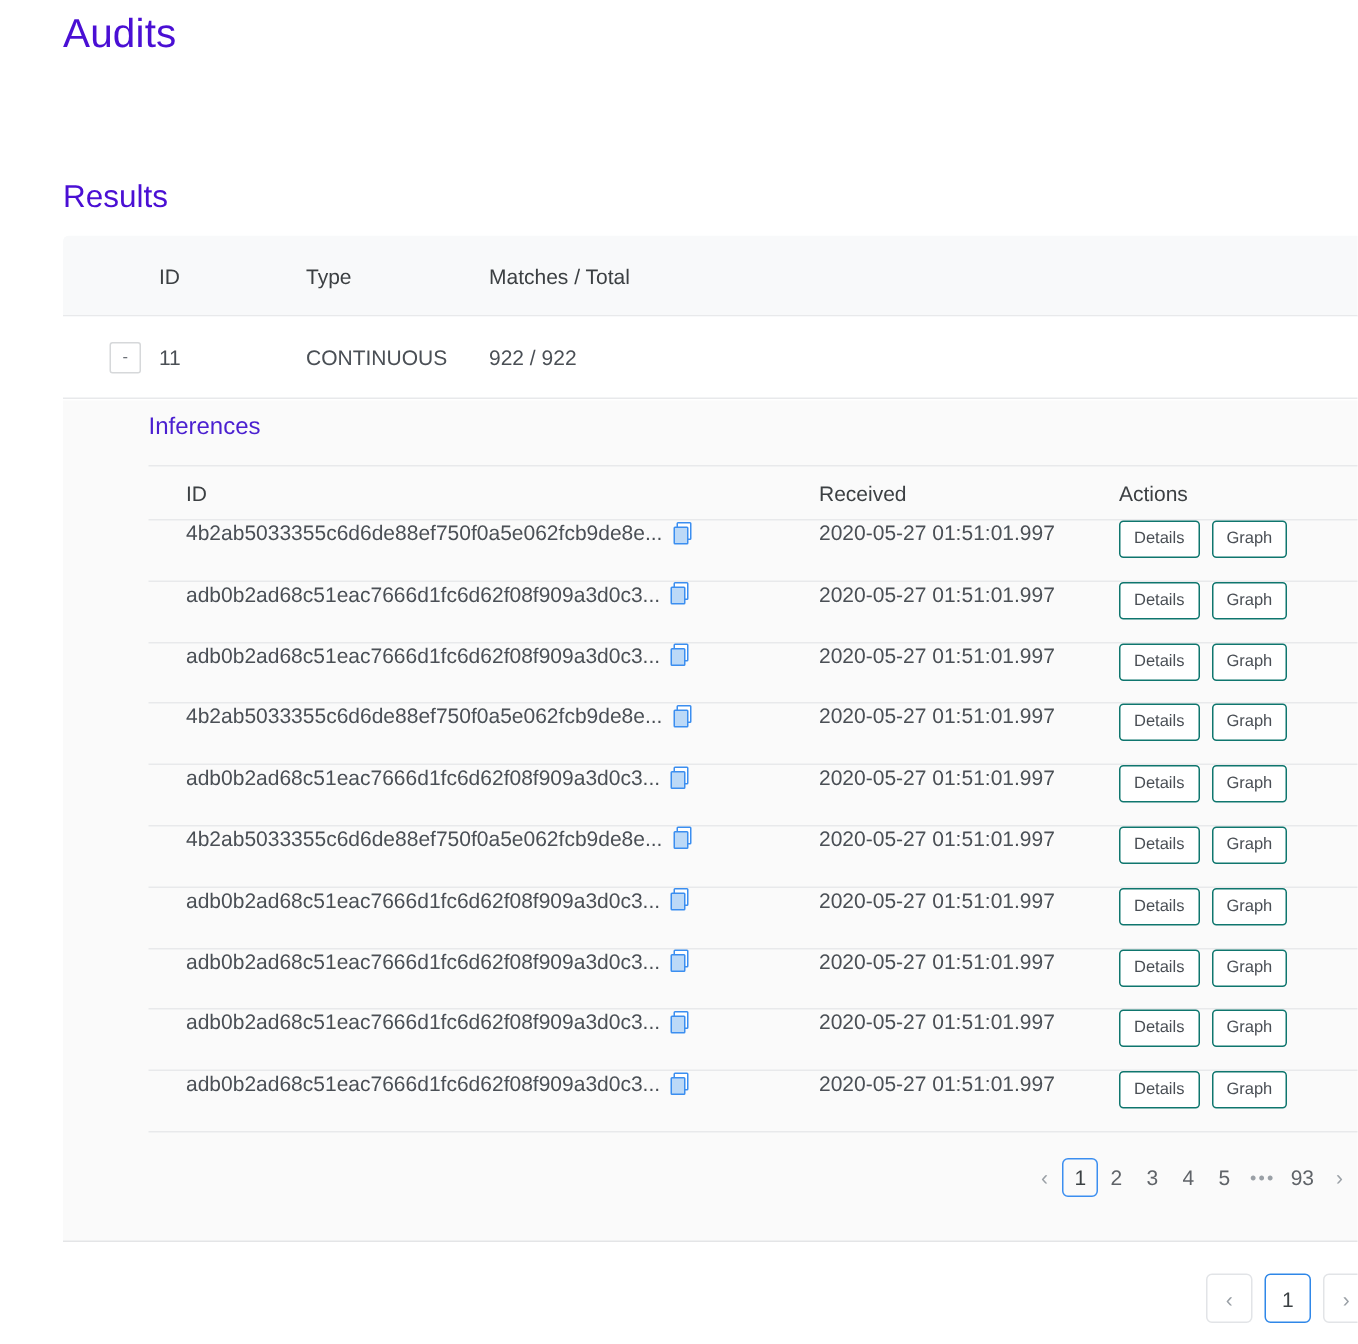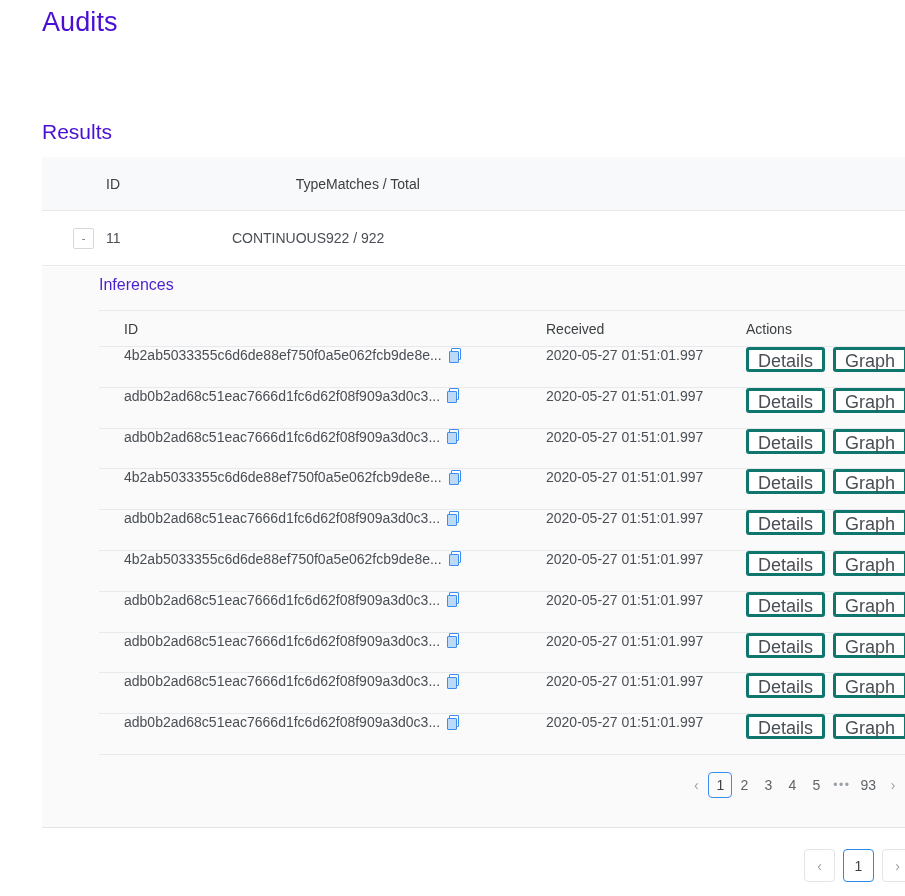--- a/index.html
+++ b/index.html
@@ -59,21 +59,21 @@
   .rt-row {
     display: flex; align-items: center;
     height: 55px;
     background: #ffffff;
     border-bottom: 1px solid #e8e9eb;
     font-size: 14px; color: #4a4f55;
   }
   .c-exp   { width: 62px; display:flex; align-items:center; justify-content:flex-end; padding-right:10px; }
   .c-id    { width: 100px; padding-left: 2px; }
   .c-name  { flex: 1 1 auto; padding-left: 1px; }
-  .c-type  { width: 122px; text-align: right; }
+  .c-type  { width: 122px; }
   .c-match { width: 160px; }
 
   .expander {
     width: 21px; height: 21px;
     border: 1px solid #d6d8da; border-radius: 2px;
     background: #fff; color: #6b7077;
     font-size: 11px; line-height: 19px; text-align: center;
     cursor: pointer; user-select: none;
   }
 
@@ -123,24 +123,24 @@
   }
   .copy-icon .front {
     position: absolute; left: 0; top: 3px;
     width: 10px; height: 12px;
     border: 1.4px solid #3b8ef0; border-radius: 1px;
     background: #bcd9f7;
   }
 
   .btn {
     height: 25px; padding: 0 9px;
-    border: 3px solid #0f766e; border-radius: 3px;
+    border: 1px solid #0f766e; border-radius: 3px;
     background: #ffffff; color: #4a4f55;
     font-family: "Liberation Sans", sans-serif;
-    font-size: 18px; line-height: 23px;
+    font-size: 11px; line-height: 23px;
     cursor: pointer; white-space: nowrap;
   }
 
   
   .inner-pager {
     position: absolute; right: 12px; top: 505px;
     display: flex; align-items: center; gap: 0px;
   }
   .inner-pager .pg {
     min-width: 24px; height: 26px; padding: 0 4px;

